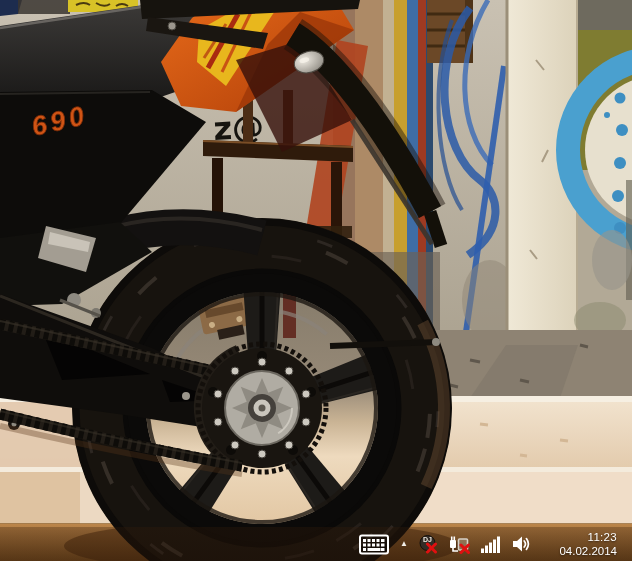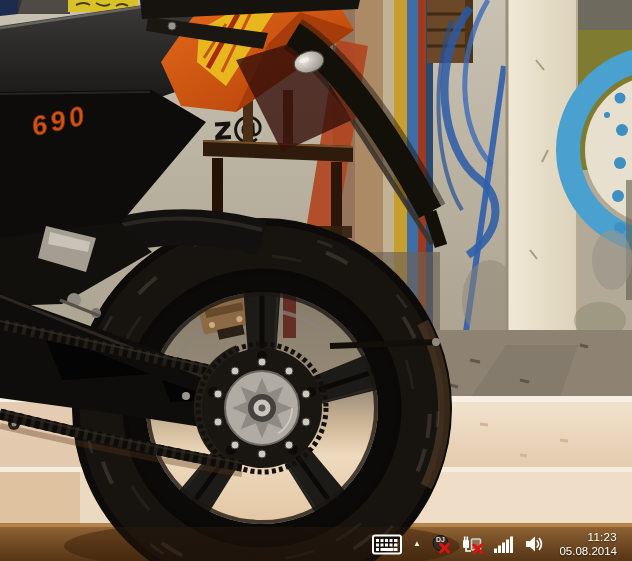--- a/index.html
+++ b/index.html
@@ -9,21 +9,21 @@
   
   .taskbar{position:absolute;left:0;top:527px;width:632px;height:34px;
     background:linear-gradient(180deg,rgba(54,29,10,.30),rgba(38,19,6,.44));
     display:flex;justify-content:flex-end;align-items:center;}
   .tray{display:flex;align-items:center;gap:7px;padding-right:13px;height:100%;}
   .tray-btn{background:none;border:none;padding:2px;margin:0;display:flex;
     align-items:center;justify-content:center;cursor:pointer;height:28px;}
   .chevron{color:#f2efe9;font-size:8px;line-height:8px;}
   .clock{display:flex;flex-direction:column;align-items:flex-end;justify-content:center;
     color:#fff;font-size:11.5px;line-height:14px;text-shadow:0 1px 2px rgba(0,0,0,.55);
-    padding:0 2px;min-width:66px;}
+    padding:0 2px;min-width:66px;margin-left:13px;}
   .clock .time{letter-spacing:.3px;}
 </style>
 </head>
 <body>
 
 <div class="screen">
 
 <svg class="wallpaper" viewBox="0 0 632 561" xmlns="http://www.w3.org/2000/svg">
   <defs>
     <linearGradient id="wallGrad" x1="0" y1="0" x2="0" y2="1">
@@ -359,19 +359,19 @@
     <button class="tray-btn">
       <svg width="19" height="18" viewBox="0 0 19 18">
         <polygon points="1,6 5,6 10,1.5 10,16.5 5,12 1,12" fill="#fff"></polygon>
         <path d="M12.2,6 Q14.8,9 12.2,12" stroke="#fff" stroke-width="1.7" fill="none" stroke-linecap="round"></path>
         <path d="M14.4,3.6 Q18.4,9 14.4,14.4" stroke="#fff" stroke-width="1.7" fill="none" stroke-linecap="round"></path>
       </svg>
     </button>
 
     <button class="tray-btn clock">
       <span class="time">11:23</span>
-      <span class="date">05.08.2014</span>
+      <span class="date">04.02.2014</span>
     </button>
 
   </div>
 </div>
 
 </div>
 
 </body></html>

